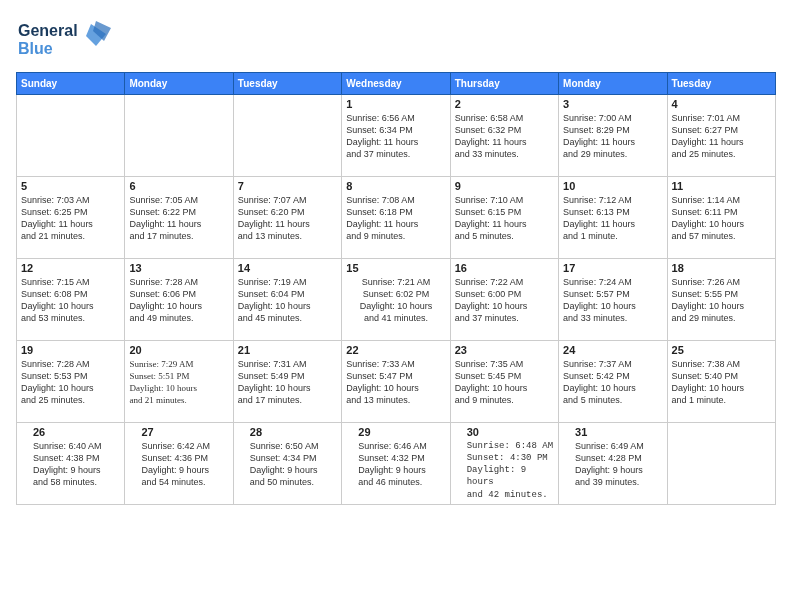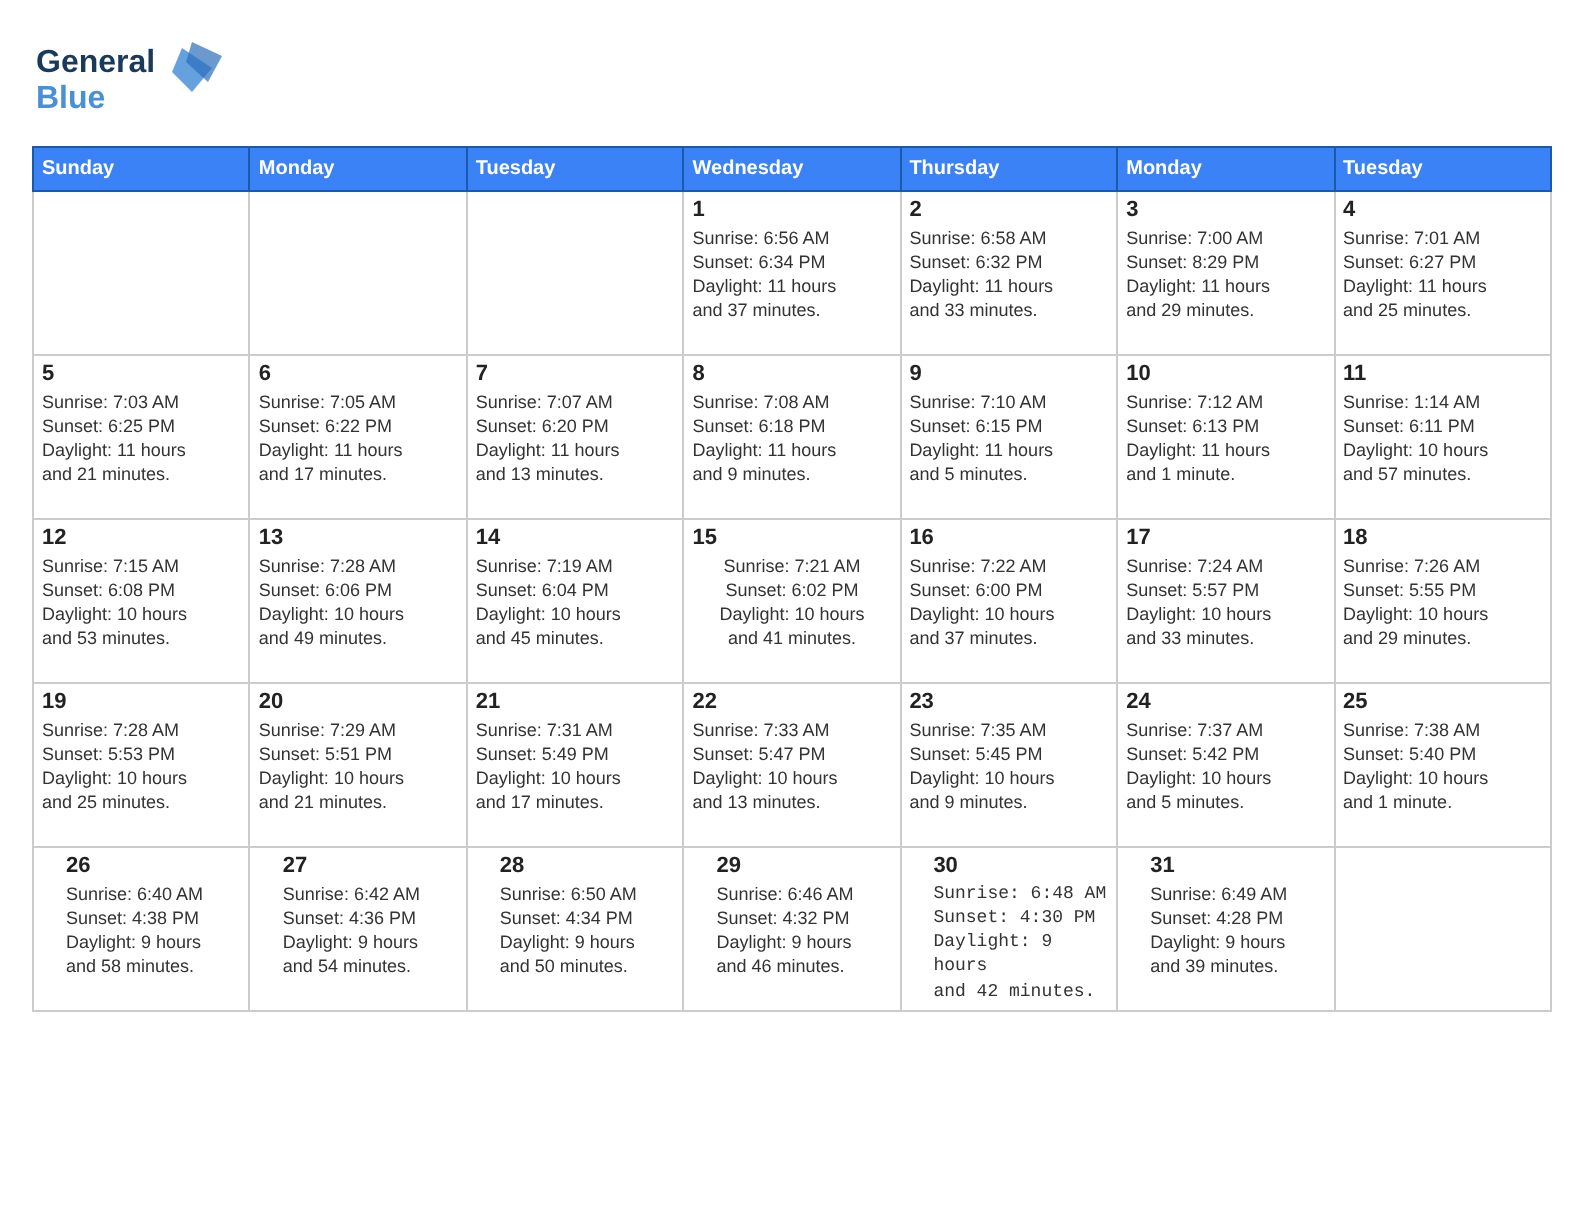--- a/index.html
+++ b/index.html
@@ -253,21 +253,21 @@
         <tr class="week-row">
           <td>
             <div class="day-number">19</div>
             <div class="day-info" style="white-space: pre-line;">Sunrise: 7:28 AM
 Sunset: 5:53 PM
 Daylight: 10 hours
 and 25 minutes.</div>
           </td>
           <td>
             <div class="day-number">20</div>
-            <div class="day-info" style="white-space: pre-line;">Sunrise: 7:29 AM
+            <div class="day-info" style="white-space: pre-line; font-family: Liberation Serif, serif;">Sunrise: 7:29 AM
 Sunset: 5:51 PM
 Daylight: 10 hours
 and 21 minutes.</div>
           </td>
           <td>
             <div class="day-number">21</div>
             <div class="day-info" style="white-space: pre-line;">Sunrise: 7:31 AM
 Sunset: 5:49 PM
 Daylight: 10 hours
 and 17 minutes.</div>

